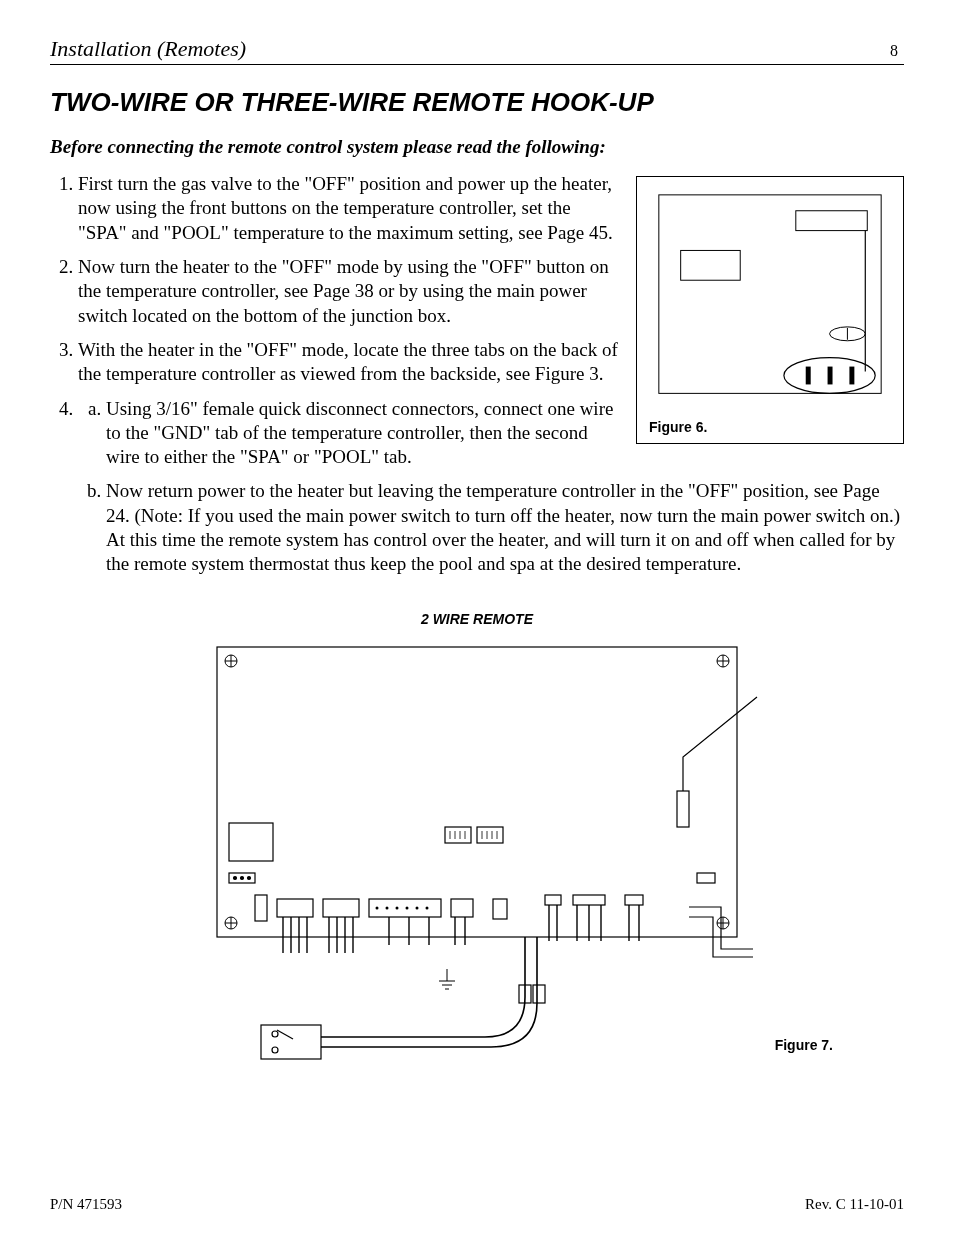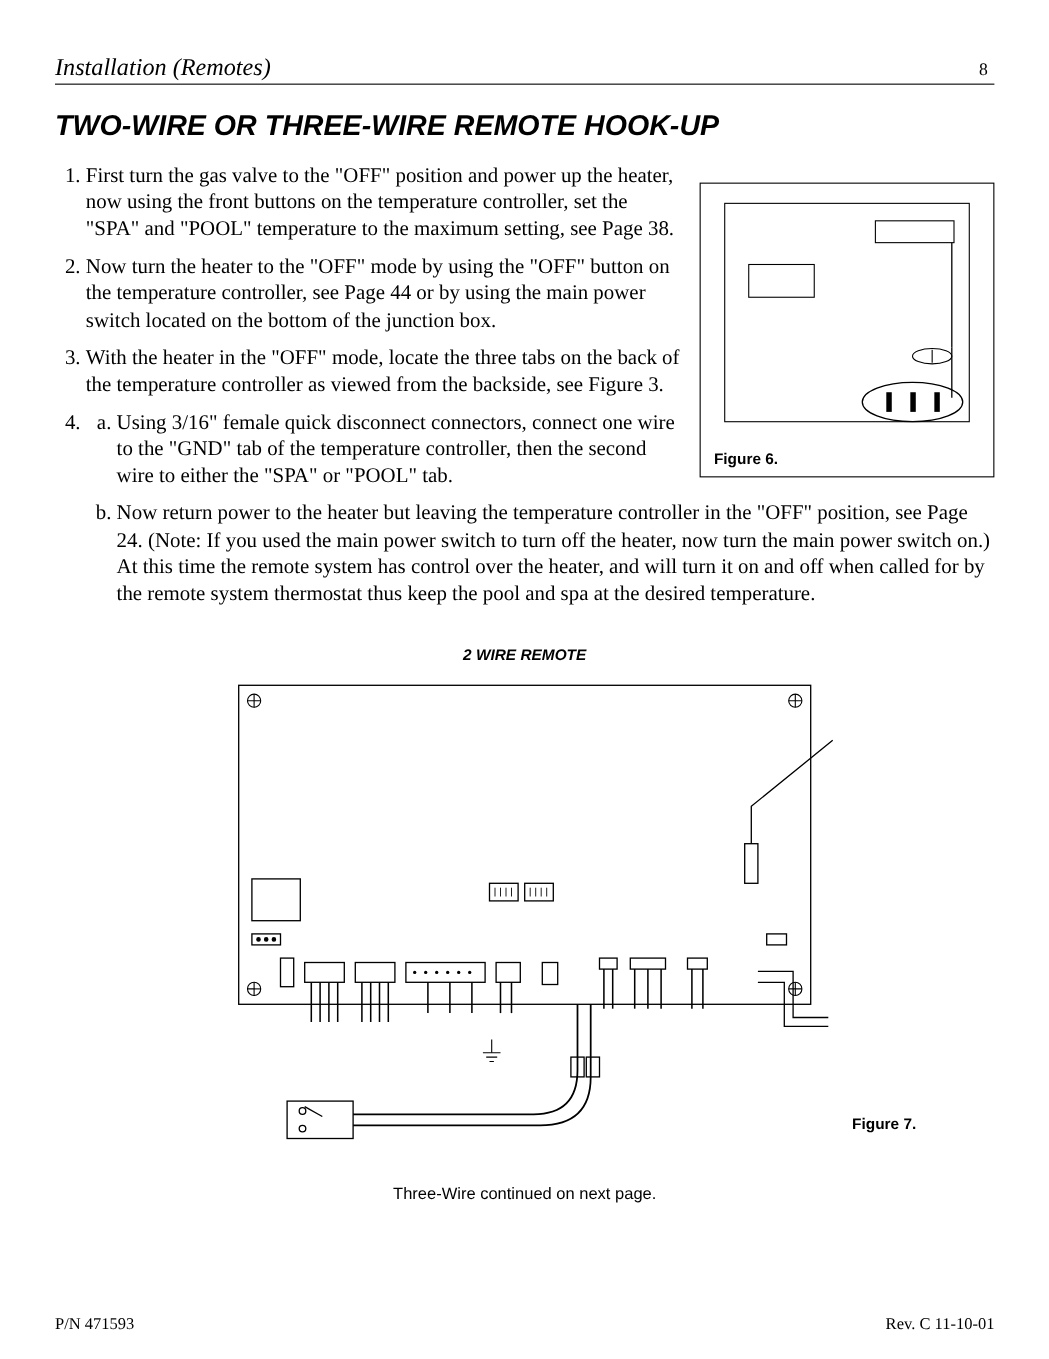--- a/index.html
+++ b/index.html
@@ -19,21 +19,20 @@
   .header-row {
     display: flex;
     justify-content: space-between;
     align-items: baseline;
     border-bottom: 1.5px solid #000;
     padding-bottom: 2px;
   }
   .header-left {
     font-style: italic;
     font-size: 22px;
-    margin-top: 12px;
   }
   .header-right {
     font-size: 16px;
     padding-right: 6px;
   }
   .h1 {
     font-family: Arial, Helvetica, sans-serif;
     font-weight: bold;
     font-style: italic;
     font-size: 26px;
@@ -70,21 +69,21 @@
   .bold-bullet {
     font-weight: bold;
     font-size: 20px;
   }
   .note-bold { font-weight: normal; }
 
   
   .fig6 {
     position: absolute;
     right: 0;
-    top: 18px;
+    top: 4px;
     width: 268px;
     height: 268px;
     border: 1.5px solid #000;
     box-sizing: border-box;
   }
   .fig6 svg { width: 100%; height: 100%; }
   .fig6-label {
     position: absolute;
     left: 12px;
     bottom: 8px;
@@ -138,20 +137,21 @@
 <body>
 
 <div class="page">
 
   <div class="header-row">
     <div class="header-left">Installation (Remotes)</div>
     <div class="header-right">8</div>
   </div>
 
   <div class="h1">TWO-WIRE OR THREE-WIRE REMOTE HOOK-UP</div>
+  <div class="intro">Before connecting the remote control system please read the following:</div>
 
   <div class="content-wrap">
 
     <div class="fig6">
       <svg viewBox="0 0 268 268">
 
         <rect x="22" y="18" width="224" height="200" fill="none" stroke="#000" stroke-width="1"></rect>
 
         <rect x="160" y="34" width="72" height="20" fill="none" stroke="#000" stroke-width="1"></rect>
 
@@ -168,22 +168,22 @@
 
         <rect x="170" y="191" width="5" height="18" fill="#000"></rect>
         <rect x="192" y="191" width="5" height="18" fill="#000"></rect>
         <rect x="214" y="191" width="5" height="18" fill="#000"></rect>
       </svg>
       <div class="fig6-label">Figure 6.</div>
     </div>
 
     <div class="text-col">
       <ol class="main-list">
-        <li class="narrow">First turn the gas valve to the "OFF" position and power up the heater, now using the front buttons on the temperature controller, set the "SPA" and "POOL" temperature to the maximum setting, see Page 38.</li>
-        <li class="narrow">Now turn the heater to the "OFF" mode by using the "OFF" button on the temperature controller, see Page 44 or by using the main power switch located on the bottom of the junction box.</li>
+        <li class="narrow">First turn the gas valve to the "OFF" position and power up the heater, now using the front buttons on the temperature controller, set the "SPA" and "POOL" temperature to the maximum setting, see Page 45.</li>
+        <li class="narrow">Now turn the heater to the "OFF" mode by using the "OFF" button on the temperature controller, see Page 38 or by using the main power switch located on the bottom of the junction box.</li>
         <li class="narrow">With the heater in the "OFF" mode, locate the three tabs on the back of the temperature controller as viewed from the backside, see Figure 3.</li>
         <li>
           <ol class="sub-list">
             <li class="narrow" style="width:512px">Using 3/16" female quick disconnect connectors, connect one wire to the "GND" tab of the temperature controller, then the second wire to either the "SPA" or  "POOL" tab.</li>
             <li>
               <span>Now return power to the heater but leaving the temperature controller in the "OFF" position, see Page 24. (</span><span class="note-bold">Note:</span><span> If you used the main power switch to turn off the heater, now turn the main power switch on.) At this time the remote system has control over the heater, and will turn it on and off when called for by the remote system thermostat thus keep the pool and spa at the desired temperature.</span>
             </li>
           </ol>
         </li>
       </ol>
@@ -305,20 +305,19 @@
       <rect x="376" y="348" width="12" height="18"></rect>
 
       <rect x="104" y="388" width="60" height="34"></rect>
       <circle cx="118" cy="397" r="3"></circle>
       <circle cx="118" cy="413" r="3"></circle>
       <line x1="120" y1="393" x2="136" y2="402"></line>
     </svg>
     <div class="fig7-label">Figure 7.</div>
   </div>
 
-  <div class="cont-note">Three-Wire continued on next page.</div>
 
   <div class="footer">
     <div>P/N 471593</div>
     <div>Rev. C  11-10-01</div>
   </div>
 
 </div>
 
 </body></html>

